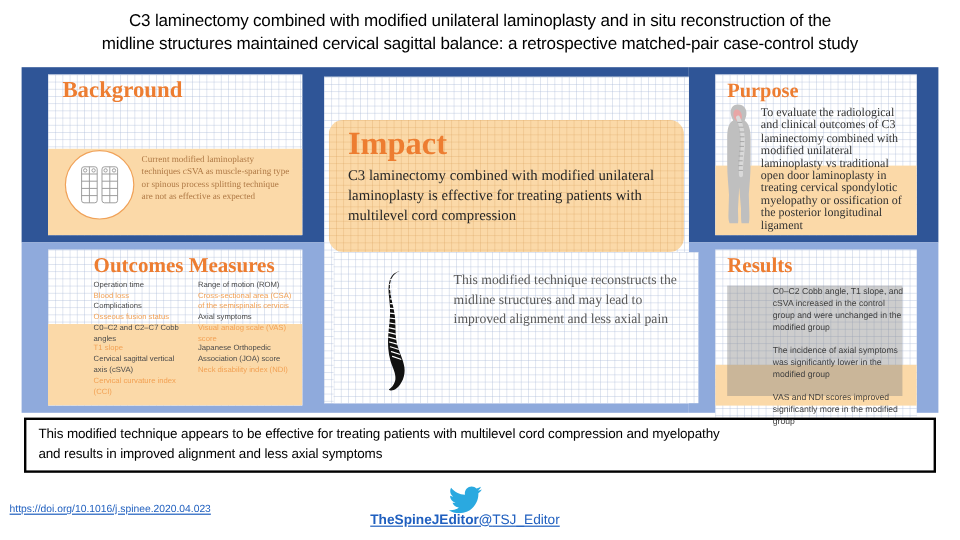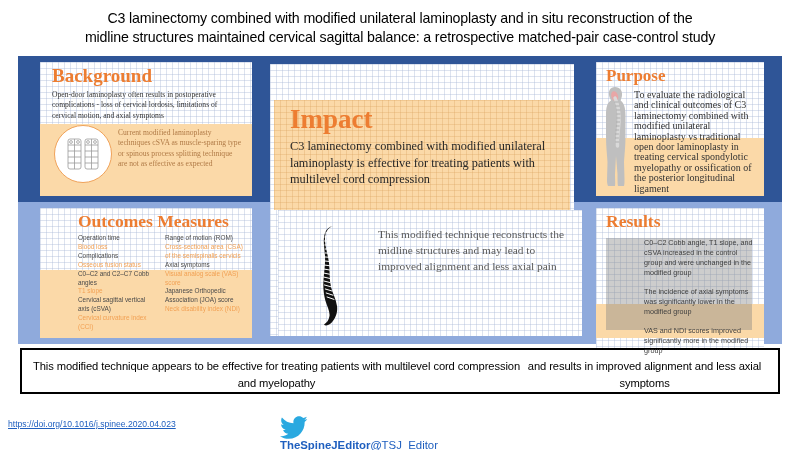--- a/index.html
+++ b/index.html
@@ -65,20 +65,21 @@
       linear-gradient(to right, rgba(170,185,215,0.40) 1px, transparent 1px),
       linear-gradient(to bottom, rgba(170,185,215,0.40) 1px, transparent 1px);
     background-size: 6px 6px;
   }
   .grid-bg-orange {
     background-color: #fbd9a8;
     background-image:
       linear-gradient(to right, rgba(216,160,92,0.30) 1px, transparent 1px),
       linear-gradient(to bottom, rgba(216,160,92,0.30) 1px, transparent 1px);
     background-size: 6px 6px;
+    border-radius: 12px;
   }
 
   .panel {
     position: absolute;
     box-sizing: border-box;
     overflow: hidden;
   }
 
   
   .orange-wash {
@@ -239,21 +240,22 @@
 
   
   #conclusion {
     position: absolute;
     left: 20px; top: 348px;
     width: 760px; height: 46px;
     border: 2.2px solid #000000;
     background: #ffffff;
     box-sizing: border-box;
     display: flex;
-    align-items: flex-end;
+    flex-direction: column;
+    align-items: flex-start;
     justify-content: center;
     text-align: center;
     padding: 0 10px;
   }
   #conclusion .cline {
     font-family: "Liberation Sans", sans-serif;
     font-size: 11.2px;
     line-height: 17px;
     color: #000000;
     letter-spacing: -0.1px;
@@ -279,22 +281,23 @@
     position: absolute;
     left: 8px; top: 22px;
     font-family: "Liberation Sans", sans-serif;
     font-size: 8.6px;
     line-height: 12px;
     color: #1f5fbf;
     text-decoration: underline;
   }
   #twitter-block {
     position: absolute;
-    left: 280px; top: 20px;
+    left: 280px; top: 9px;
     width: 215px;
+    text-align: center;
   }
   #twitter-handle {
     font-family: "Liberation Sans", sans-serif;
     font-size: 11.4px;
     color: #1f5fbf;
     text-decoration: underline;
     white-space: nowrap;
   }
   #twitter-handle .bold { font-weight: bold; }
   #twitter-handle .norm { font-weight: normal; }
@@ -314,21 +317,20 @@
   <div class="band" id="band-bot-left"></div>
   <div class="band" id="band-bot-right"></div>
   <div class="band" id="band-mid-top"></div>
   <div class="band" id="band-mid-bot"></div>
 
   <div class="panel grid-bg" style="left:252px;top:8px;width:304px;height:272px;z-index:1;"></div>
 
   <div class="panel grid-bg" id="panel-background">
     <div class="orange-wash" id="bg-wash"></div>
     <div class="sect-title">Background</div>
-    <div class="body-txt" id="bg-p1">Open-door laminoplasty often results in postoperative complications - loss of cervical lordosis, limitations of cervical motion, and axial symptoms</div>
 
     <div id="bg-circle">
       <svg width="40" height="40" viewBox="0 0 40 40" aria-hidden="true">
         <g fill="none" stroke="#9a9a9a" stroke-width="0.8">
           <rect x="5" y="5" width="13" height="30" rx="2"></rect>
           <rect x="22" y="5" width="13" height="30" rx="2"></rect>
           <line x1="5" y1="11" x2="18" y2="11"></line>
             <line x1="5" y1="17" x2="18" y2="17"></line>
           <line x1="5" y1="23" x2="18" y2="23"></line>
             <line x1="5" y1="29" x2="18" y2="29"></line>

